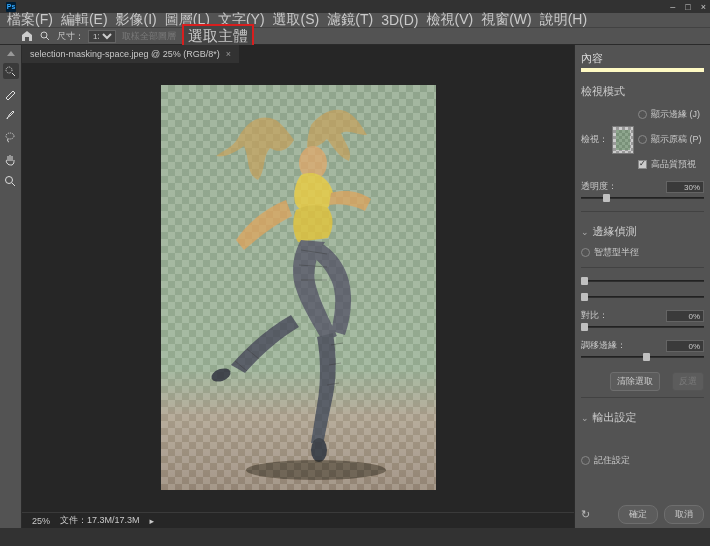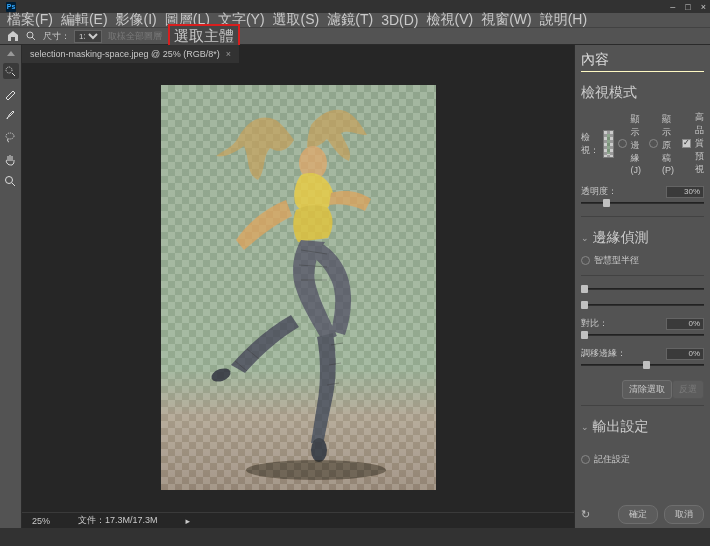--- a/index.html
+++ b/index.html
@@ -3,60 +3,60 @@
 <meta charset="utf-8">
 <style>
 *{box-sizing:border-box;margin:0;padding:0;font-family:"Microsoft YaHei",Arial,sans-serif;font-size:9px;color:#c9c9c9;user-select:none}
 body{width:710px;height:546px;background:#323232;overflow:hidden}
 .titlebar{height:13px;background:#323232;display:flex;align-items:center;padding:0 4px 0 6px}
 .ps-logo{width:10px;height:10px;background:#001e36;color:#31a8ff;font-size:7px;font-weight:bold;display:flex;align-items:center;justify-content:center;border-radius:1px}
 .titlebar-right{margin-left:auto;display:flex;gap:10px}
 .titlebar-right span{font-size:9px;cursor:default}
 .menubar{height:14px;background:#535353;display:flex;align-items:center;gap:2px;padding:0 4px}
 .menubar span{padding:0 3px;font-size:14px}
-.optbar{height:18px;background:#535353;display:flex;align-items:center;gap:6px;padding:0 6px;border-top:1px solid #424242;border-bottom:1px solid #2a2a2a}
+.optbar{height:18px;background:#535353;display:flex;align-items:center;gap:6px;padding:0 20px;border-top:1px solid #424242;border-bottom:1px solid #2a2a2a}
 .optbar .homebtn{width:14px;height:14px;display:flex;align-items:center;justify-content:center}
 .optbar .sel{display:flex;align-items:center;gap:4px}
 .optbar .sel select{background:#3f3f3f;border:1px solid #646464;color:#ccc;font-size:8px;height:13px;width:28px}
 .optbar .gray{color:#7a7a7a}
 .highlight{border:2px solid #d81e1e;padding:1px 4px;background:#454545;font-size:15px}
 .main{display:flex;height:483px}
 .toolbar{width:22px;background:#535353;display:flex;flex-direction:column;align-items:center;gap:6px;padding-top:6px;border-right:1px solid #2a2a2a}
 .tool{width:16px;height:16px;display:flex;align-items:center;justify-content:center;font-size:11px;color:#d6d6d6;cursor:pointer}
 .tool.active{background:#3a3a3a;border-radius:2px}
 .triangle{width:0;height:0;border-left:4px solid transparent;border-right:4px solid transparent;border-bottom:5px solid #999;margin-bottom:1px}
 .canvas-area{flex:1;background:#262626;position:relative;display:flex;flex-direction:column}
 .tab{height:18px;display:flex;align-items:center}
 .tab-inner{background:#323232;padding:0 8px;height:100%;display:flex;align-items:center;gap:6px;font-size:9px;color:#ccc}
 .tab-inner .x{font-size:9px;color:#999}
 .canvas-viewport{flex:1;display:flex;align-items:center;justify-content:center;position:relative}
 .image{width:275px;height:405px;position:relative;overflow:hidden;background:repeating-conic-gradient(#d0d0d0 0% 25%,#fff 0% 50%) 0 0/14px 14px}
 .green-bg{position:absolute;inset:0;background:linear-gradient(180deg,#6b8a65 0%,#70916a 70%,#8b7a5e 82%,#6e5844 100%);opacity:.72}
 .checker-overlay{position:absolute;inset:0;background:repeating-conic-gradient(rgba(200,200,200,.4) 0% 25%,rgba(255,255,255,.4) 0% 50%) 0 0/14px 14px;mix-blend-mode:overlay;opacity:.35}
 .dancer{position:absolute;width:100%;height:100%}
 .dancer svg{width:100%;height:100%}
-.statusbar{height:16px;background:#262626;display:flex;align-items:center;gap:28px;padding:0 10px;font-size:8px;color:#aaa;border-top:1px solid #3a3a3a}
+.statusbar{height:16px;background:#262626;display:flex;align-items:center;gap:10px;padding:0 10px;font-size:8px;color:#aaa;border-top:1px solid #3a3a3a}
 .panel{width:136px;background:#535353;border-left:1px solid #2a2a2a;display:flex;flex-direction:column;padding:4px 6px;gap:2px;overflow:hidden}
-.panel-title{font-size:14px;color:#ddd;padding:2px 0;border-bottom:1px solid #fef9c3;margin-bottom:4px}
-.section-head{display:flex;align-items:center;gap:4px;font-size:14px;color:#ccc;margin:6px 0 3px 0}
+.panel-title{font-size:11px;color:#ddd;padding:2px 0;border-bottom:4px solid #fef9c3;margin-bottom:4px}
+.section-head{display:flex;align-items:center;gap:4px;font-size:11px;color:#ccc;margin:6px 0 3px 0}
 .section-head.collapsible::before{content:"⌄";font-size:9px;color:#aaa}
 .row{display:flex;align-items:center;gap:4px;margin:2px 0;font-size:8.5px}
 .thumb{width:22px;height:28px;background:repeating-conic-gradient(#999 0% 25%,#ccc 0% 50%) 0 0/6px 6px;border:1px solid #777;position:relative}
 .thumb::after{content:"";position:absolute;inset:3px;background:rgba(100,140,100,.6)}
 .radio,.check{width:9px;height:9px;border:1px solid #888;display:inline-block;flex:0 0 9px}
 .radio{border-radius:50%}
 .check.on{background:#ccc;position:relative}
 .check.on::after{content:"✓";position:absolute;font-size:8px;color:#222;top:-2px;left:0}
 .slider-row{display:flex;flex-direction:column;gap:1px;margin:3px 0}
-.slider-top{display:flex;justify-content:space-between;align-items:center}
+.slider-top{display:flex;justify-content:space-between;align-items:flex-end}
 .valbox{width:38px;height:12px;background:#3a3a3a;border:1px solid #646464;font-size:8px;display:flex;align-items:center;justify-content:flex-end;padding:0 3px}
 .slider{height:8px;position:relative}
 .slider-track{position:absolute;top:3px;left:0;right:0;height:2px;background:#2f2f2f;border-top:1px solid #222}
 .slider-thumb{position:absolute;top:0;width:7px;height:8px;background:#c0c0c0;border-radius:1px}
-.btnrow{display:flex;gap:0;justify-content:flex-end;margin-top:6px}
+.btnrow{display:flex;gap:12px;justify-content:flex-end;margin-top:6px}
 .btn{background:#5c5c5c;border:1px solid #6e6e6e;padding:2px 10px;font-size:9px;border-radius:8px}
 .btn.dim{color:#7a7a7a;border-color:#555}
 .panel-footer{margin-top:auto;display:flex;align-items:center;justify-content:space-between;padding-top:6px}
 .reset-icn{font-size:11px;color:#bbb}
 hr.sep{border:none;border-top:1px solid #424242;margin:4px 0}
 </style>
 </head>
 <body>
 
 <div class="titlebar">
@@ -183,21 +183,21 @@
     </div>
   </div>
 
   <div class="panel">
     <div class="panel-title">內容</div>
 
     <div class="section-head">檢視模式</div>
     <div class="row">
       <span>檢視：</span>
       <div class="thumb"></div>
-      <div style="display:flex;flex-direction:row;gap:8px">
+      <div style="display:flex;flex-direction:column;gap:8px">
         <div class="row">
             <span class="radio"></span>
             <span>顯示邊緣 (J)</span>
           </div>
         <div class="row">
             <span class="radio"></span>
             <span>顯示原稿 (P)</span>
           </div>
         <div class="row">
             <span class="check on"></span>
@@ -256,21 +256,21 @@
           <div class="slider-thumb" style="left:50%"></div>
         </div>
     </div>
     <div class="btnrow">
       <span class="btn" style="border-radius:3px;padding:2px 6px">清除選取</span>
       <span class="btn dim" style="border-radius:3px;padding:2px 6px">反選</span>
     </div>
 
     <hr class="sep">
     <div class="section-head collapsible">輸出設定</div>
-    <div class="row" style="margin-top:12px">
+    <div class="row" style="margin-top:24px">
         <span class="radio"></span>
         <span>記住設定</span>
       </div>
 
     <div class="panel-footer">
       <span class="reset-icn">↻</span>
       <div style="display:flex;gap:6px">
         <span class="btn">確定</span>
         <span class="btn">取消</span>
       </div>

